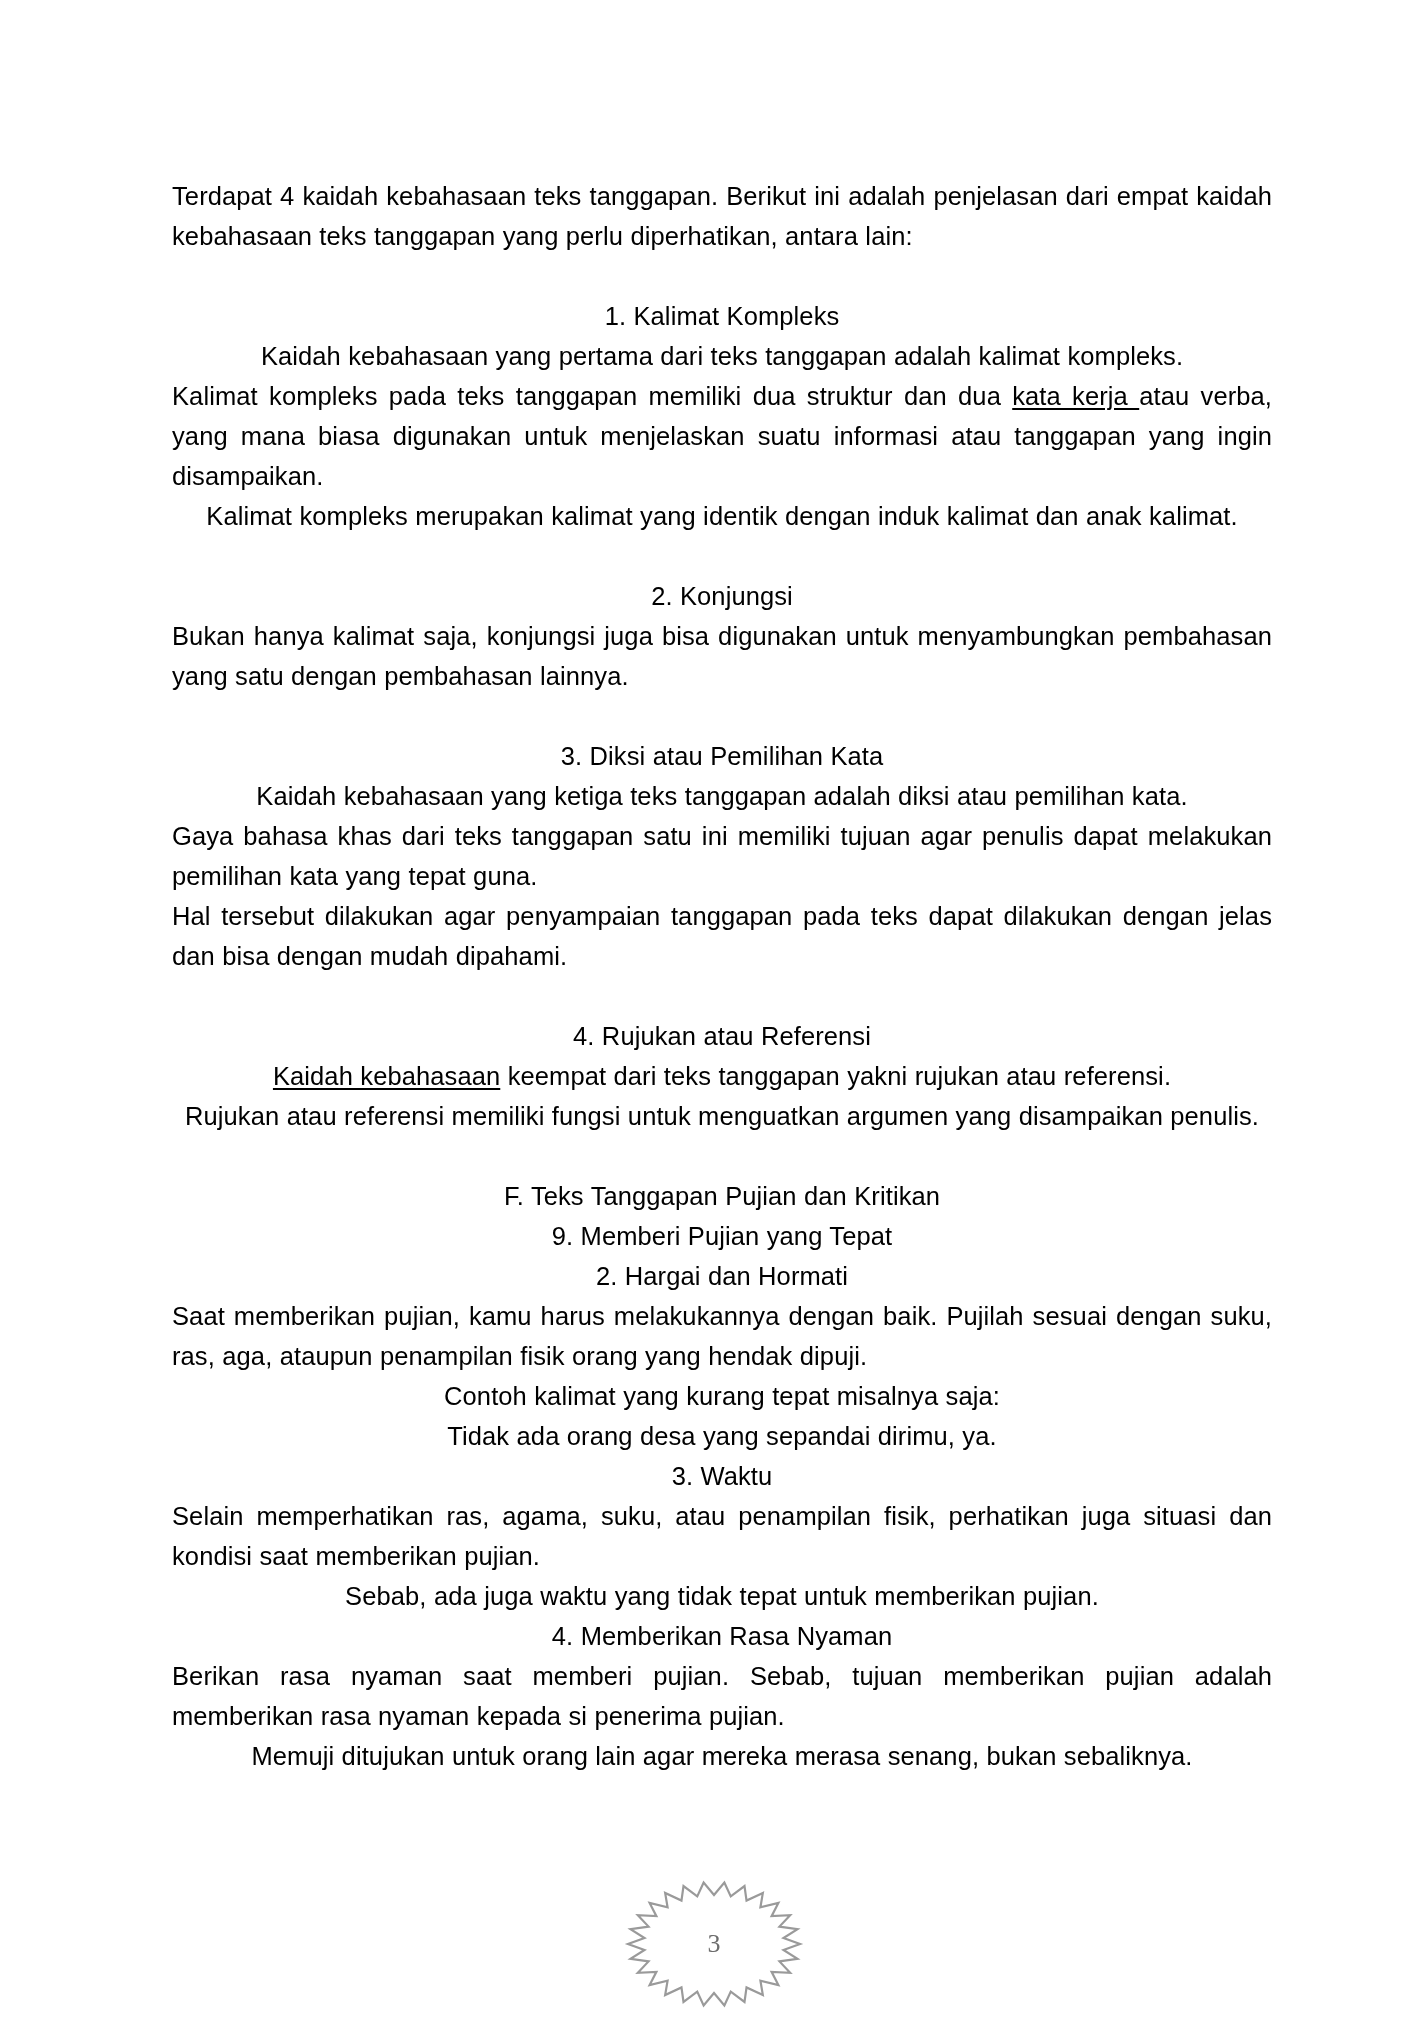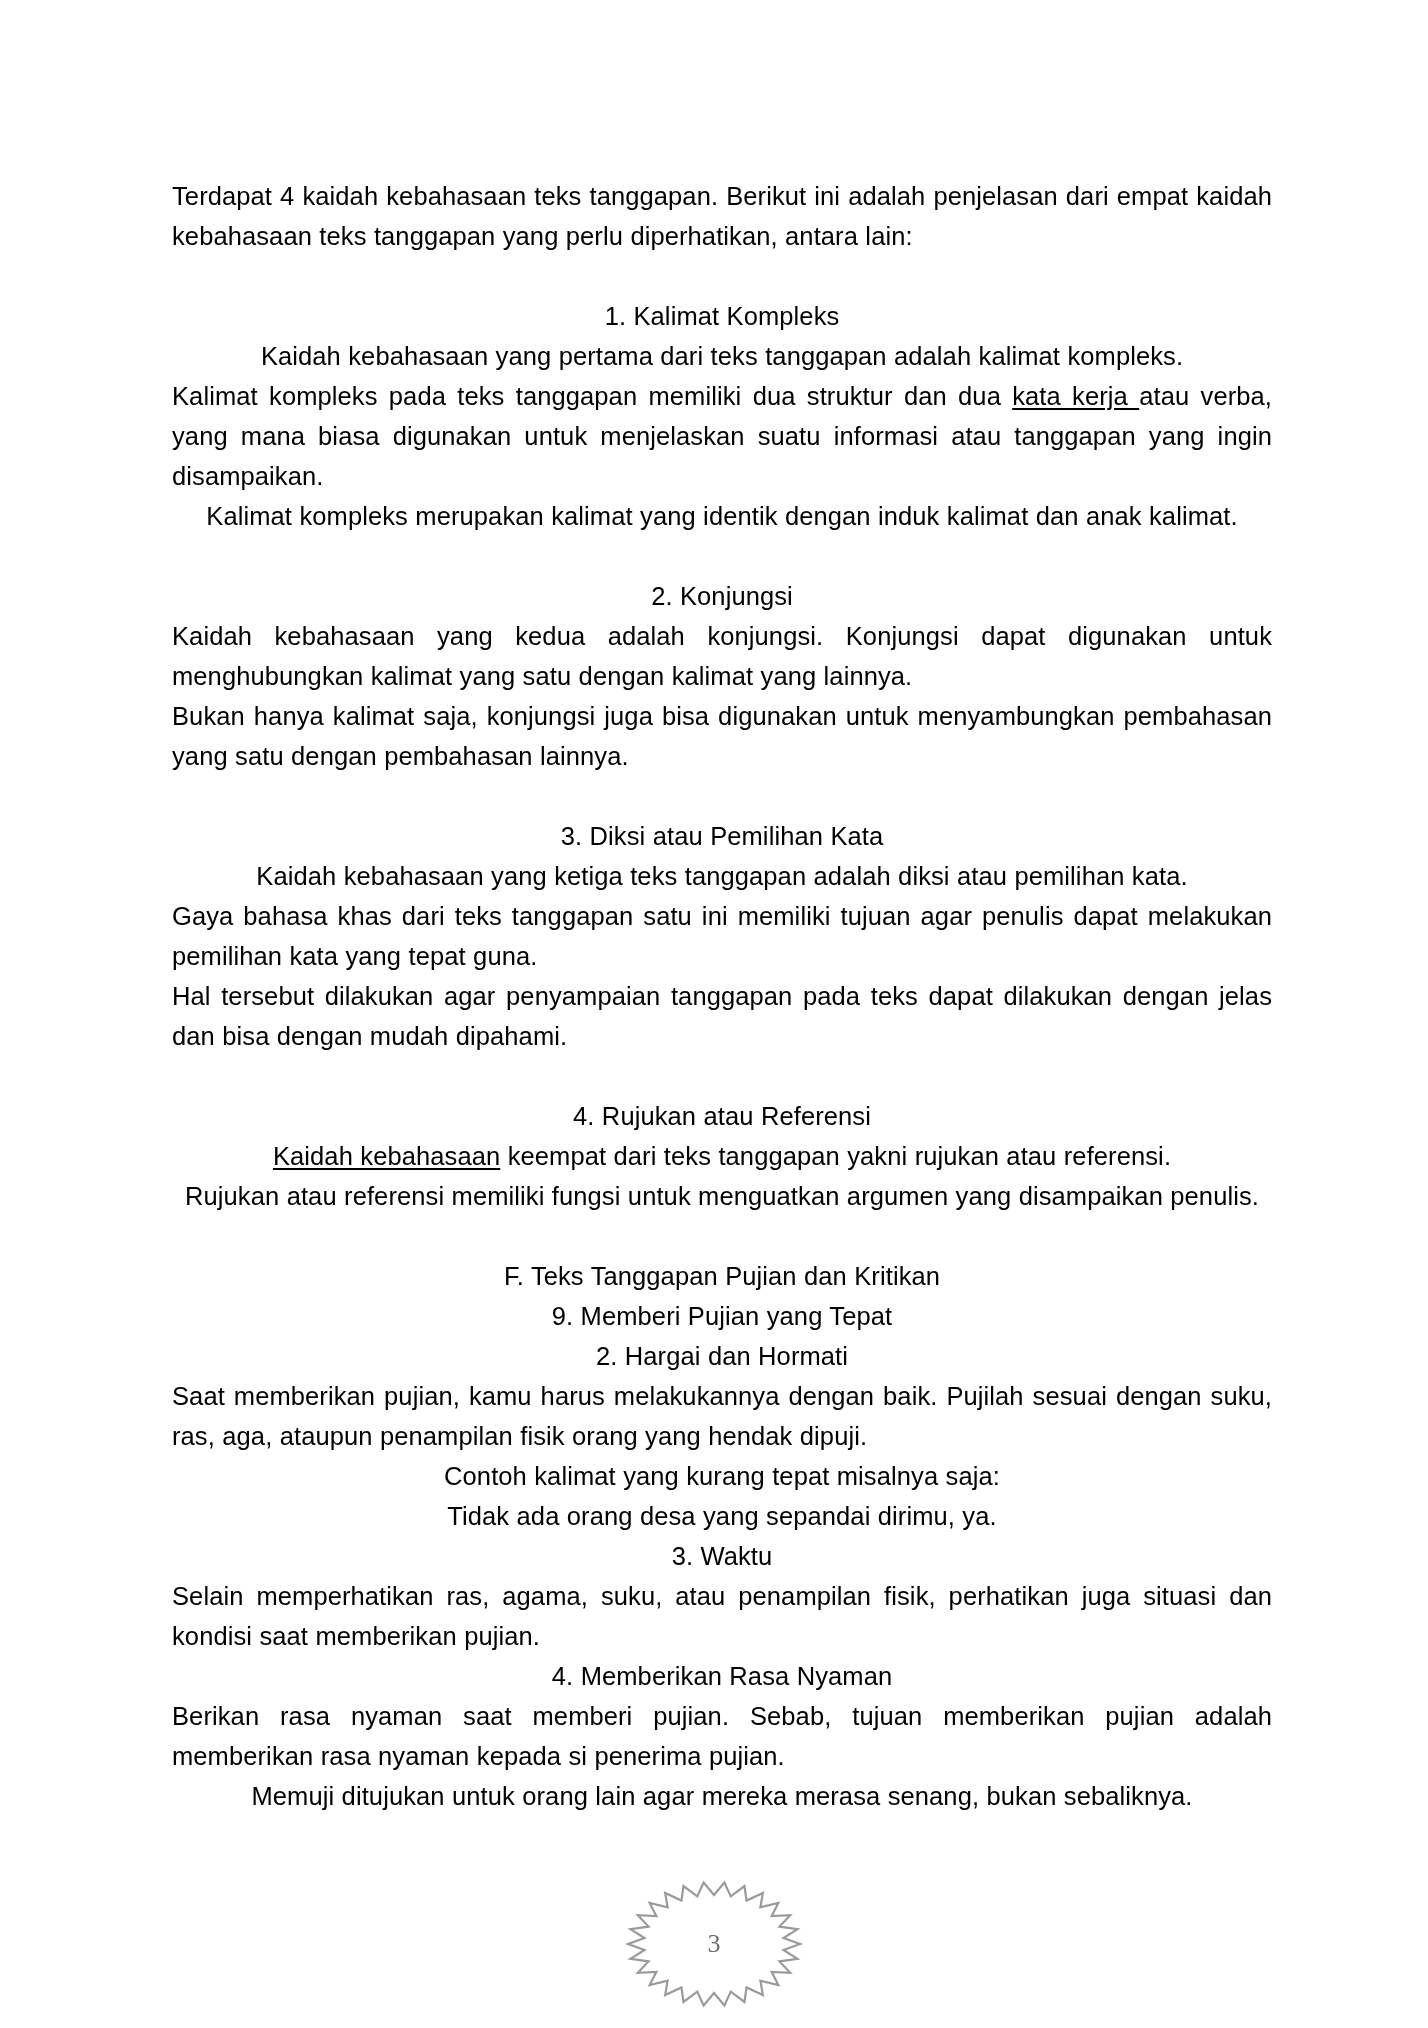--- a/index.html
+++ b/index.html
@@ -95,21 +95,20 @@
       <p class="para nostretch">1. Kalimat Kompleks</p>
       <p class="para nostretch">Kaidah kebahasaan yang pertama dari teks tanggapan adalah kalimat kompleks.</p>
       <p class="para"><span>Kalimat kompleks pada teks tanggapan memiliki dua struktur dan dua </span><u class="uline">kata kerja </u><span>atau verba, yang mana biasa digunakan untuk menjelaskan suatu informasi atau tanggapan yang ingin disampaikan.</span></p>
       <p class="para nostretch">Kalimat kompleks merupakan kalimat yang identik dengan induk kalimat dan anak kalimat.</p>
     </div>
 
     <div class="spacer-lg"></div>
 
     <div class="block">
       <p class="para nostretch">2. Konjungsi</p>
-      <p class="para">Kaidah kebahasaan yang kedua adalah konjungsi. Konjungsi dapat digunakan untuk menghubungkan kalimat yang satu dengan kalimat yang lainnya.</p>
       <p class="para">Bukan hanya kalimat saja, konjungsi juga bisa digunakan untuk menyambungkan pembahasan yang satu dengan pembahasan lainnya.</p>
     </div>
 
     <div class="spacer-lg"></div>
 
     <div class="block">
       <p class="para nostretch">3. Diksi atau Pemilihan Kata</p>
       <p class="para nostretch">Kaidah kebahasaan yang ketiga teks tanggapan adalah diksi atau pemilihan kata.</p>
       <p class="para">Gaya bahasa khas dari teks tanggapan satu ini memiliki tujuan agar penulis dapat melakukan pemilihan kata yang tepat guna.</p>
       <p class="para">Hal tersebut dilakukan agar penyampaian tanggapan pada teks dapat dilakukan dengan jelas dan bisa dengan mudah dipahami.</p>
@@ -130,20 +129,21 @@
 
       <p class="para nostretch">9. Memberi Pujian yang Tepat</p>
 
       <p class="para nostretch">2. Hargai dan Hormati</p>
       <p class="para">Saat memberikan pujian, kamu harus melakukannya dengan baik. Pujilah sesuai dengan suku, ras, aga, ataupun penampilan fisik orang yang hendak dipuji.</p>
       <p class="para nostretch">Contoh kalimat yang kurang tepat misalnya saja:</p>
       <p class="para nostretch">Tidak ada orang desa yang sepandai dirimu, ya.</p>
 
       <p class="para nostretch">3. Waktu</p>
       <p class="para">Selain memperhatikan ras, agama, suku, atau penampilan fisik, perhatikan juga situasi dan kondisi saat memberikan pujian.</p>
+      <p class="para nostretch">Sebab, ada juga waktu yang tidak tepat untuk memberikan pujian.</p>
 
       <p class="para nostretch">4. Memberikan Rasa Nyaman</p>
       <p class="para">Berikan rasa nyaman saat memberi pujian. Sebab, tujuan memberikan pujian adalah memberikan rasa nyaman kepada si penerima pujian.</p>
       <p class="para nostretch">Memuji ditujukan untuk orang lain agar mereka merasa senang, bukan sebaliknya.</p>
     </div>
 
   </div>
 
   <div class="footer">
     <div class="starburst-wrap">

